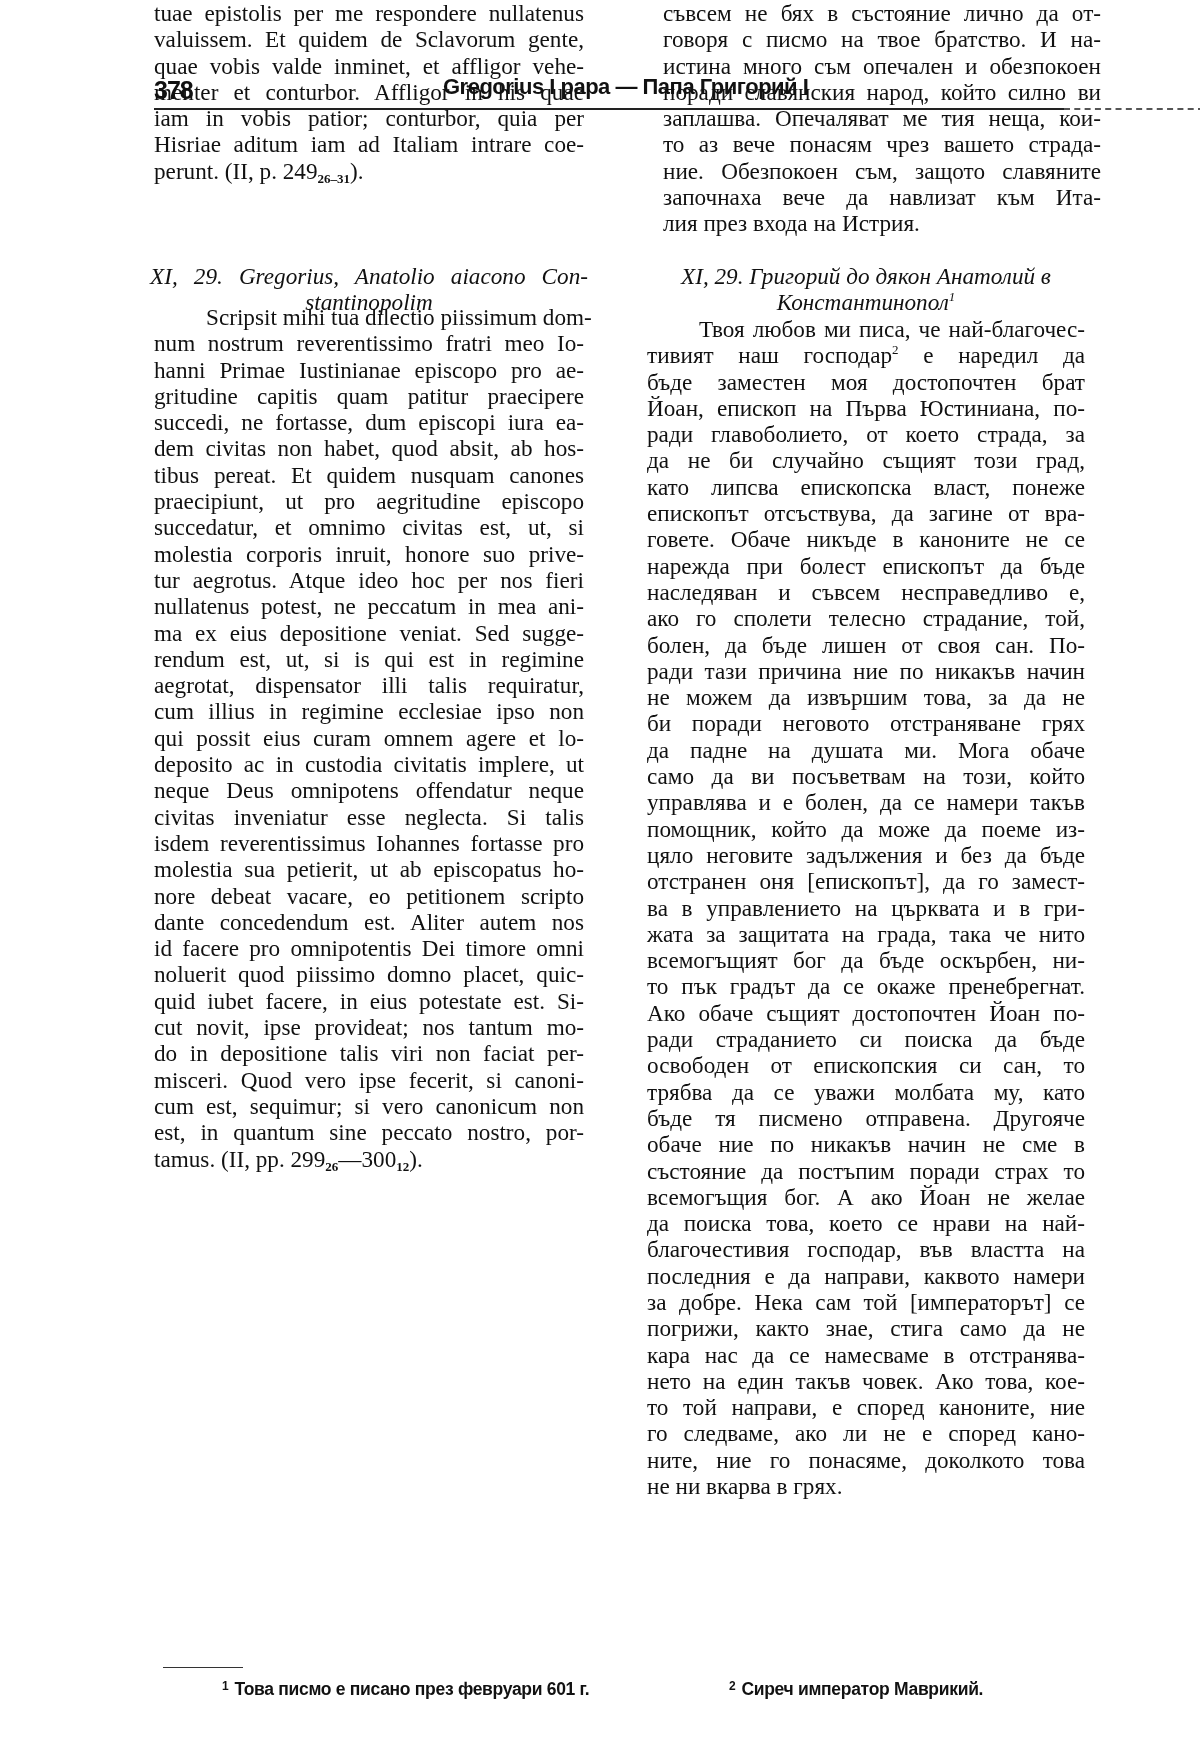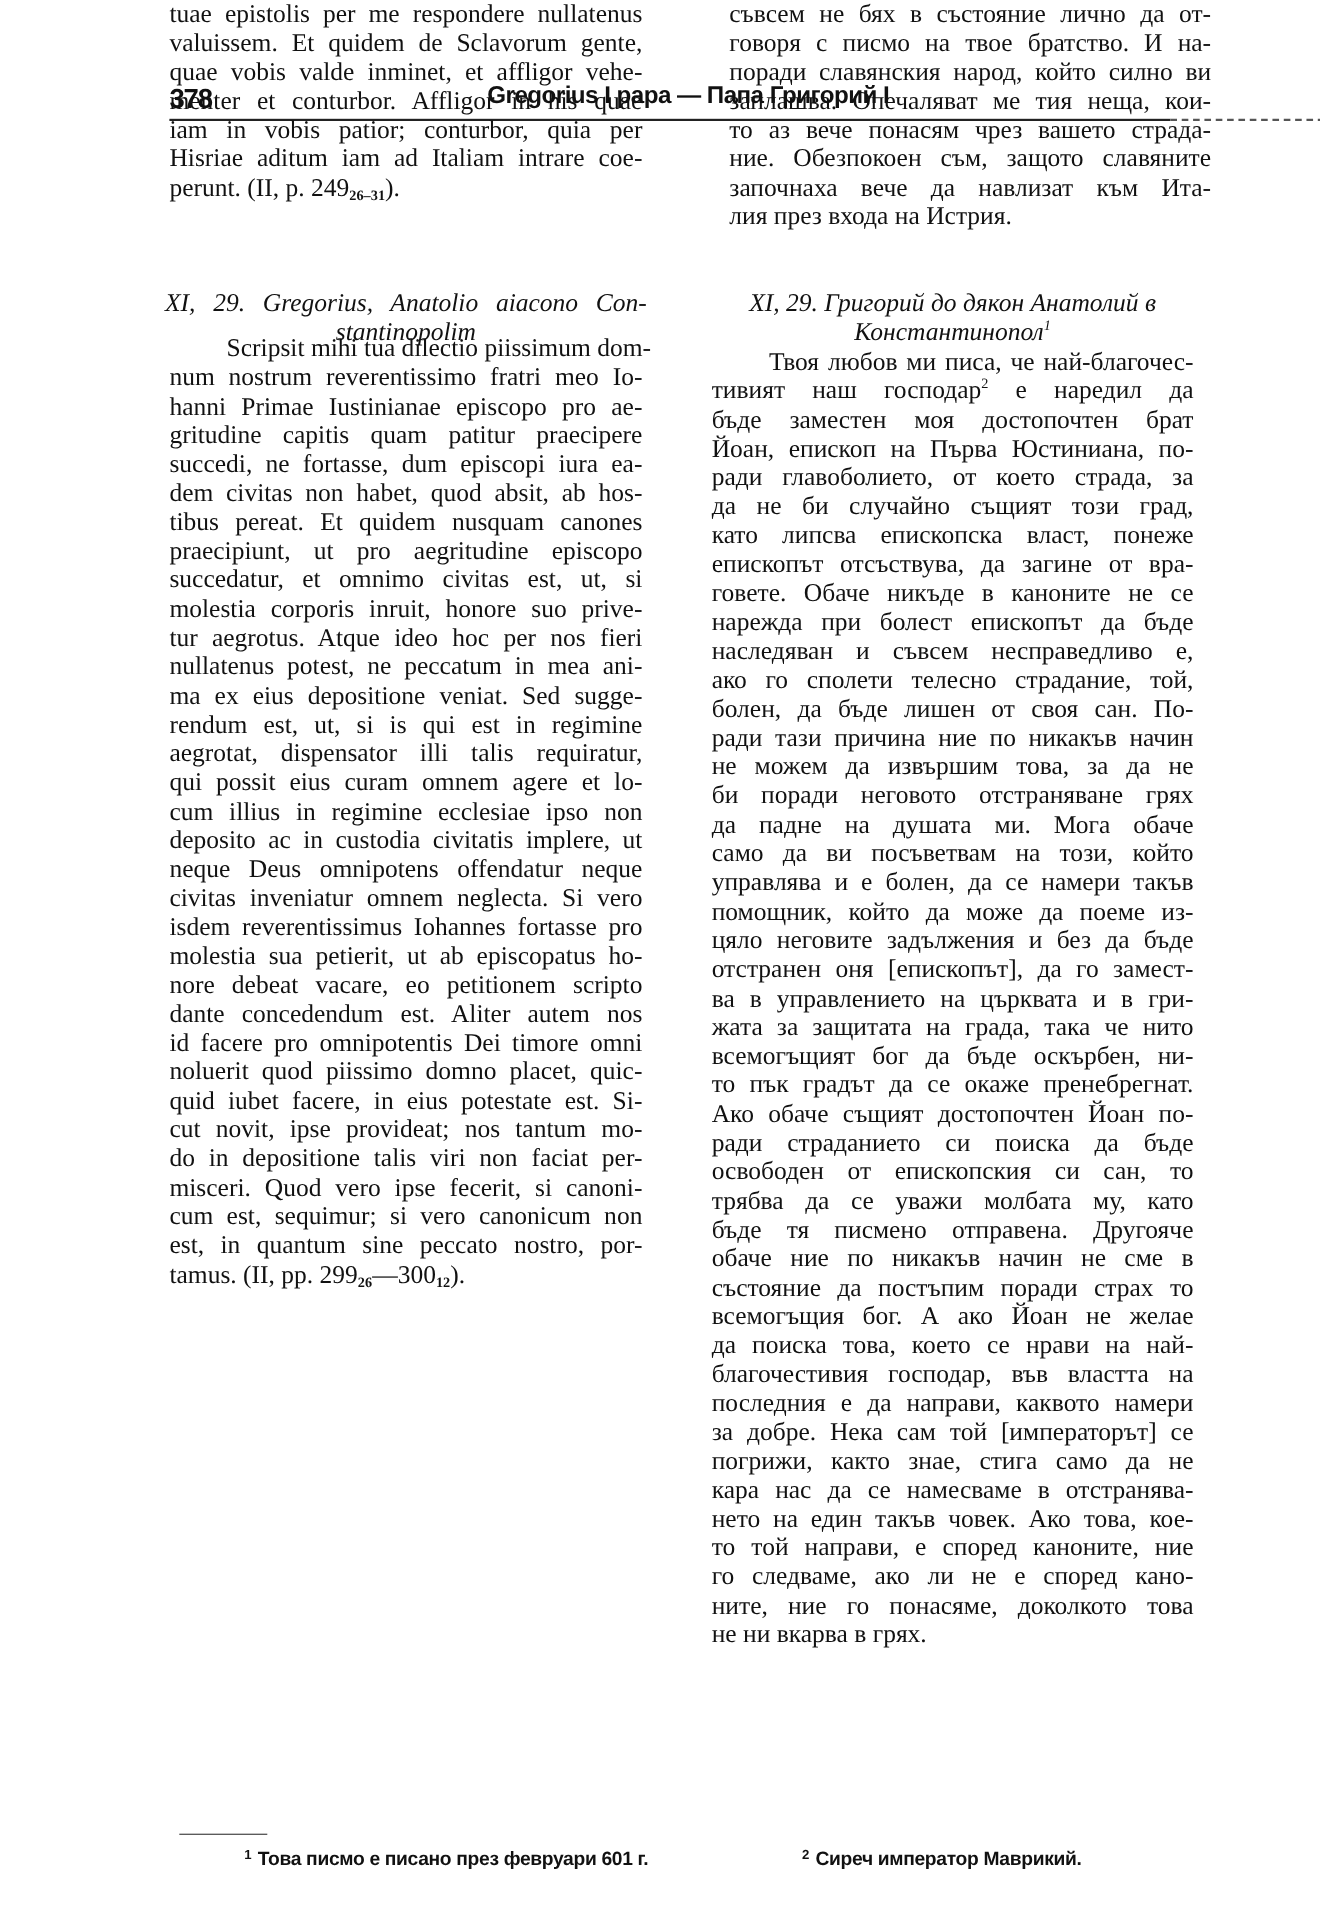--- a/index.html
+++ b/index.html
@@ -64,45 +64,46 @@
         <span class="line">dem civitas non habet, quod absit, ab hos-</span>
         <span class="line">tibus pereat. Et quidem nusquam canones</span>
         <span class="line">praecipiunt, ut pro aegritudine episcopo</span>
         <span class="line">succedatur, et omnimo civitas est, ut, si</span>
         <span class="line">molestia corporis inruit, honore suo prive-</span>
         <span class="line">tur aegrotus. Atque ideo hoc per nos fieri</span>
         <span class="line">nullatenus potest, ne peccatum in mea ani-</span>
         <span class="line">ma ex eius depositione veniat. Sed sugge-</span>
         <span class="line">rendum est, ut, si is qui est in regimine</span>
         <span class="line">aegrotat, dispensator illi talis requiratur,</span>
+        <span class="line">cum illius in regimine ecclesiae ipso non</span>
         <span class="line">qui possit eius curam omnem agere et lo-</span>
-        <span class="line">cum illius in regimine ecclesiae ipso non</span>
         <span class="line">deposito ac in custodia civitatis implere, ut</span>
         <span class="line">neque Deus omnipotens offendatur neque</span>
-        <span class="line">civitas inveniatur omnem neglecta. Si vero</span>
+        <span class="line">civitas inveniatur esse neglecta. Si talis</span>
         <span class="line">isdem reverentissimus Iohannes fortasse pro</span>
         <span class="line">molestia sua petierit, ut ab episcopatus ho-</span>
         <span class="line">nore debeat vacare, eo petitionem scripto</span>
         <span class="line">dante concedendum est. Aliter autem nos</span>
         <span class="line">id facere pro omnipotentis Dei timore omni</span>
         <span class="line">noluerit quod piissimo domno placet, quic-</span>
         <span class="line">quid iubet facere, in eius potestate est. Si-</span>
         <span class="line">cut novit, ipse provideat; nos tantum mo-</span>
         <span class="line">do in depositione talis viri non faciat per-</span>
         <span class="line">misceri. Quod vero ipse fecerit, si canoni-</span>
         <span class="line">cum est, sequimur; si vero canonicum non</span>
         <span class="line">est, in quantum sine peccato nostro, por-</span>
         <span class="line last"><span>tamus. (II, pp. 299</span><sub>26</sub><span>—300</span><sub>12</sub><span>).</span></span>
       </div>
   </div>
 
   <div class="col col-right">
     <div style="position:absolute;top:0;left:16px;width:438px;" id="bg-cont">
         <span class="line">съвсем не бях в състояние лично да от-</span>
         <span class="line">говоря с писмо на твое братство. И на-</span>
+        <span class="line">истина много съм опечален и обезпокоен</span>
         <span class="line">поради славянския народ, който силно ви</span>
         <span class="line">заплашва. Опечаляват ме тия неща, кои-</span>
         <span class="line">то аз вече понасям чрез вашето страда-</span>
         <span class="line">ние. Обезпокоен съм, защото славяните</span>
         <span class="line">започнаха вече да навлизат към Ита-</span>
         <span class="line last">лия през входа на Истрия.</span>
       </div>
     <div style="position:absolute;top:263px;left:0;width:438px;" class="heading">
       <span class="line center">XI, 29. Григорий до дякон Анатолий в</span>
       <span class="line center"><span>Константинопол</span><sup>1</sup></span>

